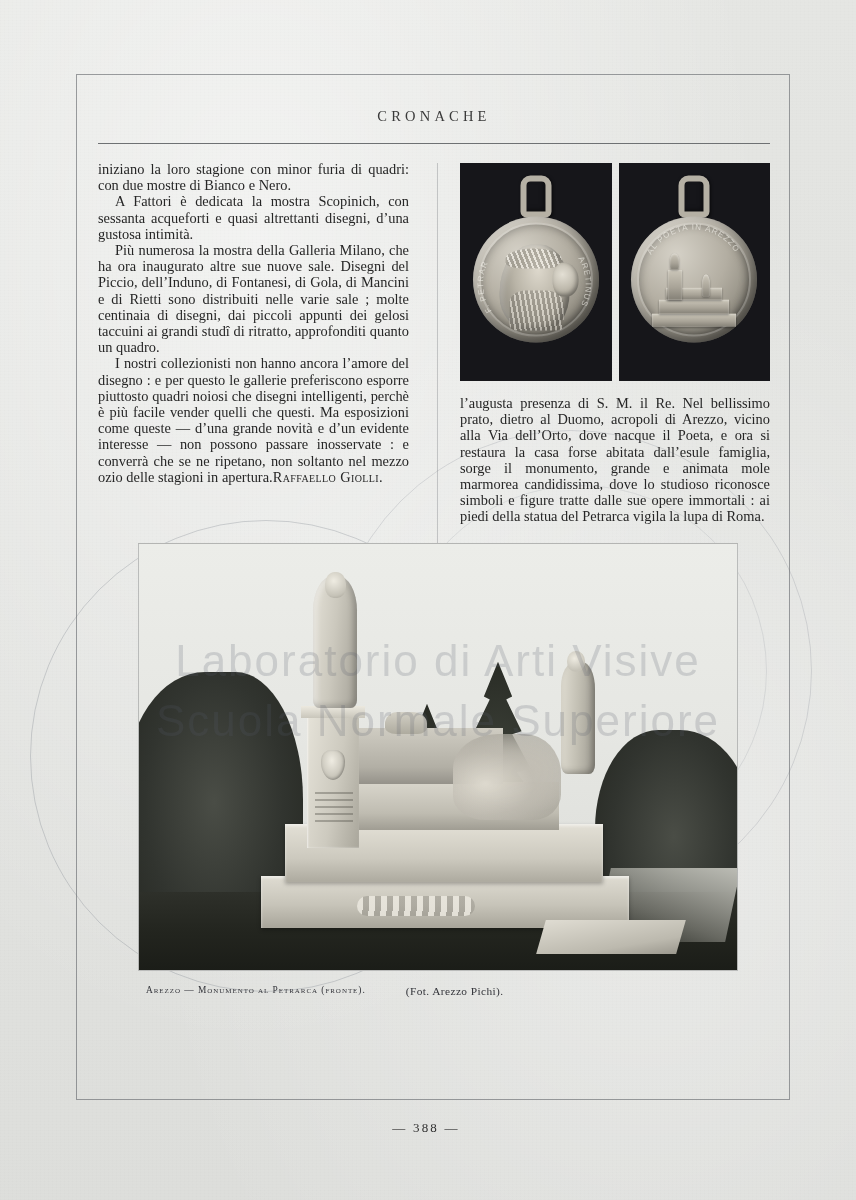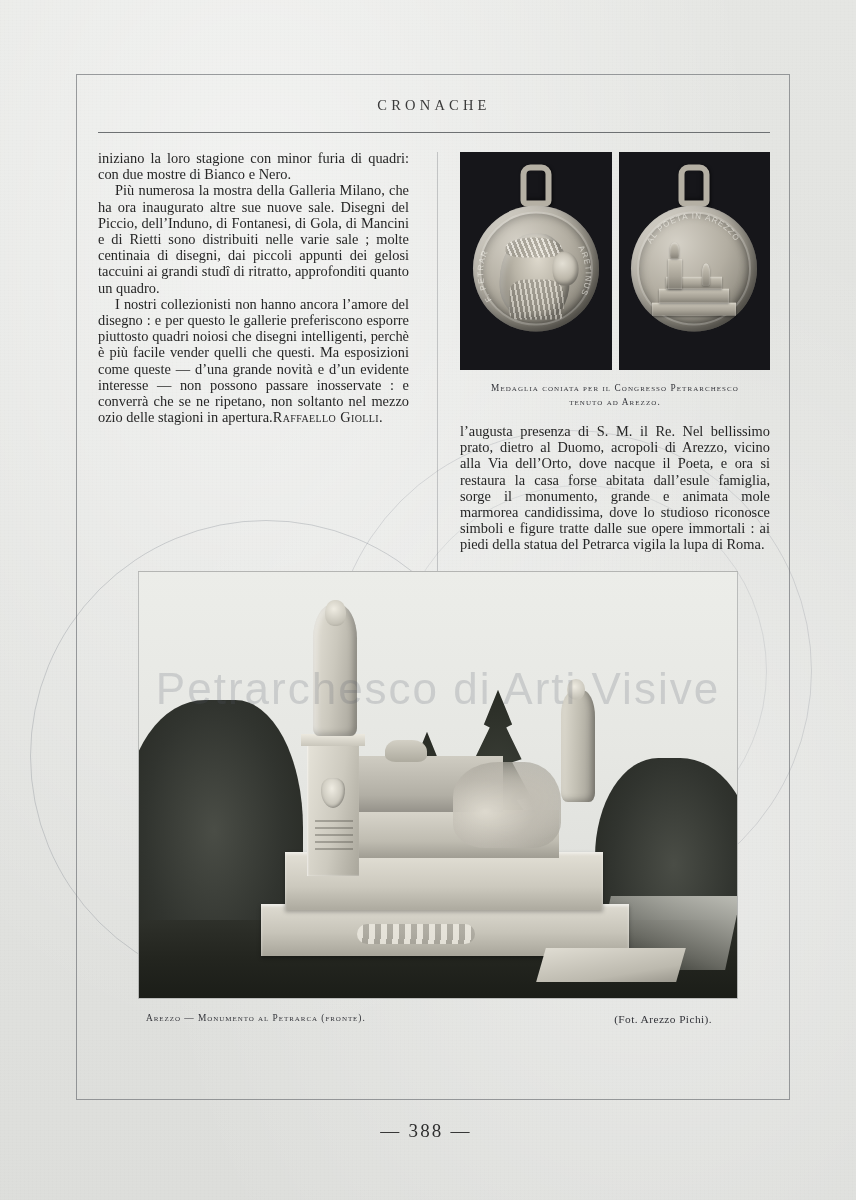--- a/index.html
+++ b/index.html
@@ -48,21 +48,21 @@
     top: 74px;
     width: 714px;
     height: 1026px;
     border: 1px solid rgba(95,99,104,0.60);
     box-sizing: border-box;
   }
 
   .content {
     position: absolute;
     left: 98px;
-    top: 97px;
+    top: 108px;
     width: 672px;
   }
 
   .running-head {
     text-align: center;
     font-family: "Liberation Serif", serif;
     font-size: 14.5px;
     letter-spacing: 4.2px;
     color: #3a3a3a;
     padding-bottom: 18px;
@@ -401,44 +401,44 @@
     font-weight: 400;
     letter-spacing: 2px;
     white-space: nowrap;
   }
   .wm-1 { top: 92px;  font-size: 44px; }
   .wm-2 { top: 152px; font-size: 44px; }
 
   .photo-caption {
     margin-top: 14px;
     display: flex;
-    justify-content: space-between;
     width: 600px;
     margin-left: auto;
     margin-right: auto;
     padding: 0 8px;
     box-sizing: border-box;
     font-size: 9.4px;
     letter-spacing: 0.95px;
     color: #33343a;
+    gap: 40px;
   }
   .cap-main { font-variant: small-caps; }
   .cap-credit {
     font-variant: normal;
     letter-spacing: 0.4px;
     font-size: 11.4px;
     padding-right: 18px;
   }
 
   .folio {
     position: absolute;
     left: 0; right: 4px;
     top: 1120px;
     text-align: center;
-    font-size: 19px;
+    font-size: 13px;
     letter-spacing: 2.2px;
     color: #2f2f2f;
   }
 </style>
 </head>
 <body>
 
 <div class="page">
 
   <div class="grain"></div>
@@ -452,20 +452,21 @@
 
     <div class="running-head">CRONACHE</div>
     <div class="head-rule"></div>
 
     <div class="columns">
       <div class="col-divider"></div>
 
       <div class="col col-left">
 
         <p class="body noindent">iniziano la loro stagione con minor furia di quadri: con due mostre di Bianco e Nero.</p>
+        <p class="body">A Fattori è dedicata la mostra Scopinich, con sessanta acqueforti e quasi altrettanti disegni, d’una gustosa intimità.</p>
         <p class="body">Più numerosa la mostra della Galleria Milano, che ha ora inaugurato altre sue nuove sale. Disegni del Piccio, dell’Induno, di Fontanesi, di Gola, di Mancini e di Rietti sono distribuiti nelle varie sale ; molte centinaia di disegni, dai piccoli appunti dei gelosi taccuini ai grandi studî di ritratto, approfonditi quanto un quadro.</p>
         <p class="body"><span>I nostri collezionisti non hanno ancora l’amore del disegno : e per questo le gallerie preferiscono esporre piuttosto quadri noiosi che disegni intelligenti, perchè è più facile vender quelli che questi. Ma esposizioni come queste — d’una grande novità e d’un evidente interesse — non possono passare inosservate : e converrà che se ne ripetano, non soltanto nel mezzo ozio delle stagioni in apertura.</span><span class="inline-sig">Raffaello Giolli.</span></p>
 
 
       </div>
 
       <div class="col col-right">
 
         <figure class="medal-figure">
           <div class="medal-pair">
@@ -506,24 +507,20 @@
                   <defs>
                     <path id="arcTop" d="M 14,62 A 49,49 0 0 1 112,62"></path>
                   </defs>
                   <text><textPath href="#arcTop" startOffset="16%">AL POETA IN AREZZO</textPath></text>
                 </svg>
               </div>
             </div>
 
           </div>
 
-          <figcaption class="fig-caption">
-            <div>Medaglia coniata per il Congresso Petrarchesco</div>
-            <div>tenuto ad Arezzo.</div>
-          </figcaption>
         </figure>
 
         <p class="body noindent" style="margin-top:14px;">l’augusta presenza di S. M. il Re. Nel bellissimo prato, dietro al Duomo, acropoli di Arezzo, vicino alla Via dell’Orto, dove nacque il Poeta, e ora si restaura la casa forse abitata dall’esule famiglia, sorge il monumento, grande e animata mole marmorea candidissima, dove lo studioso riconosce simboli e figure tratte dalle sue opere immortali : ai piedi della statua del Petrarca vigila la lupa di Roma.</p>
       </div>
     </div>
 
     <figure class="photo-block">
       <div class="photo">
         <div class="sky"></div>
         <div class="tree-mass tl"></div>
@@ -543,21 +540,22 @@
         <div class="mon plinth-cap"></div>
         <div class="mon plinth-shield"></div>
         <div class="mon plinth-inscr"></div>
         <div class="mon wolf"></div>
         <div class="mon poet"></div>
         <div class="mon poet-head"></div>
         <div class="mon group-figs"></div>
         <div class="mon youth"></div>
         <div class="mon youth-head"></div>
 
-        <div class="watermark wm-1">Petrarchesco di Arti Visive</div>
+        <div class="watermark wm-1">Laboratorio di Arti Visive</div>
+        <div class="watermark wm-2">Scuola Normale Superiore</div>
       </div>
 
       <figcaption class="photo-caption">
         <span class="cap-main">Arezzo — Monumento al Petrarca (fronte).</span>
         <span class="cap-credit">(Fot. Arezzo Pichi).</span>
       </figcaption>
     </figure>
 
   </div>
 

